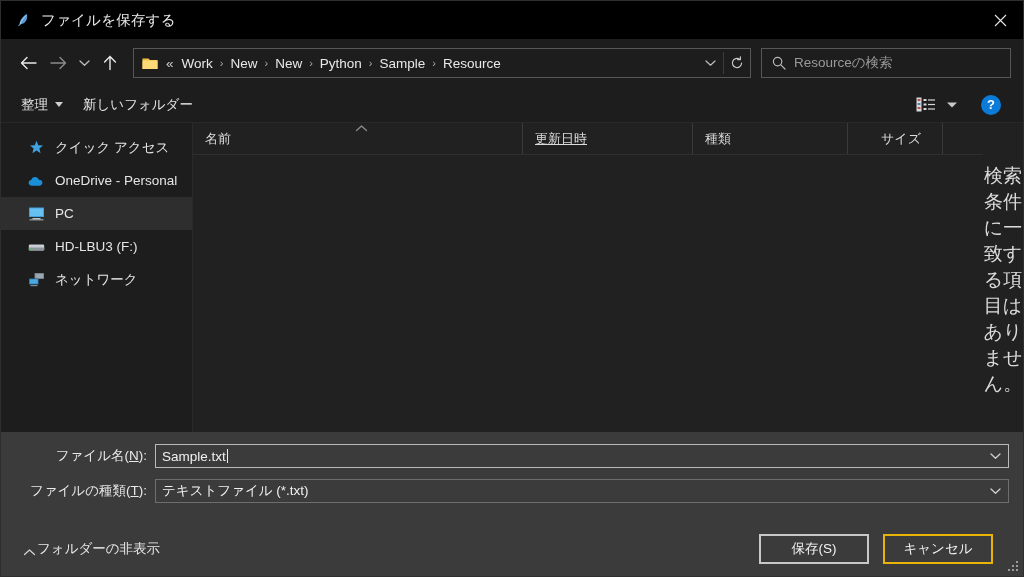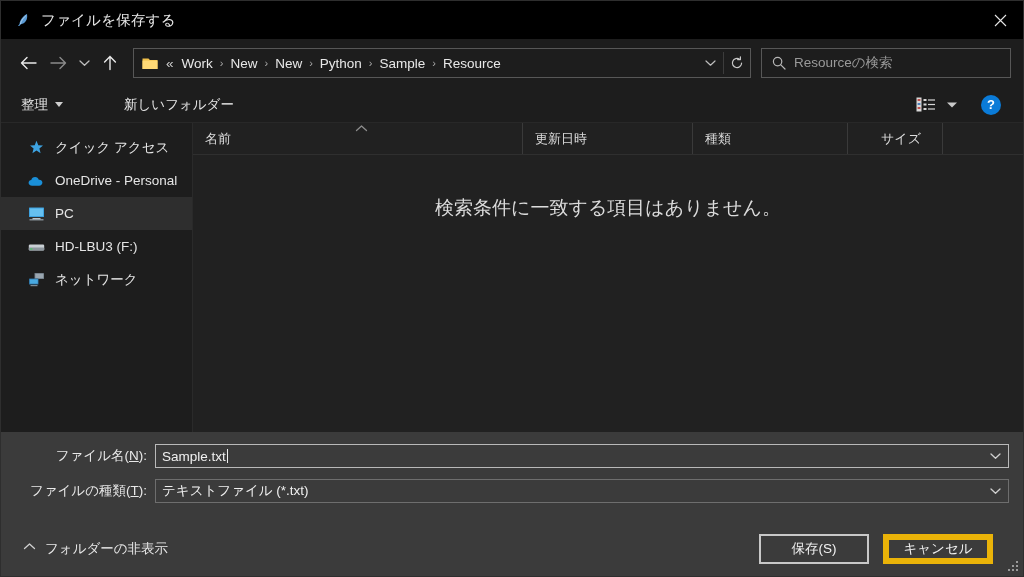--- a/index.html
+++ b/index.html
@@ -93,21 +93,20 @@
   .search-icon { margin: 0 8px 0 10px; color: #b7b7b7; display: flex; }
   .search-ph { font-size: 13.5px; color: #9a9a9a; }
 
   
   .cmdbar {
     height: 36px; min-height: 36px;
     background: #1d1d1d;
     display: flex; align-items: center;
     padding: 0 10px;
     border-bottom: 1px solid #282828;
-    gap: 41px;
   }
   .cmd-item {
     display: flex; align-items: center; gap: 7px;
     font-size: 13.5px; color: #e6e6e6;
     padding: 4px 10px;
   }
   .caret-dn {
     width: 0; height: 0;
     border-left: 4px solid transparent; border-right: 4px solid transparent;
     border-top: 5px solid #cfcfcf;
@@ -136,37 +135,37 @@
   }
   .nav-item {
     height: 33px;
     display: flex; align-items: center;
     padding-left: 26px; gap: 10px;
     font-size: 13.5px; color: #e5e5e5;
   }
   .nav-item.selected { background: #2e2e2e; }
   .nav-ico { width: 18px; height: 18px; display: flex; align-items: center; justify-content: center; flex: 0 0 18px; }
 
-  .filepane { flex: 1; display: flex; flex-direction: column; min-width: 0; background: #212121; }
+  .filepane { flex: 1; display: flex; flex-direction: row; min-width: 0; background: #212121; }
   .colhead {
     height: 32px; min-height: 32px;
     display: flex; align-items: flex-end;
     position: relative;
     border-bottom: 1px solid #2f2f2f;
     background: #212121;
   }
   .col {
     font-size: 13px; color: #dcdcdc;
     padding: 0 0 6px 12px;
     height: 100%; display: flex; align-items: flex-end;
     border-right: 1px solid #3a3a3a;
     position: relative;
   }
   .col.name { width: 330px; }
-  .col.mod  { width: 170px; }
+  .col.mod  { width: 170px; text-decoration: underline; }
   .col.type { width: 155px; margin-top: 45px; }
   .col.size { width: 95px; justify-content: center; }
   .col.pad  { width: 40px; border-right: none; }
   .sortcaret {
     position: absolute; top: 1px; left: 162px;
     color: #8c8c8c; font-size: 10px; line-height: 1;
   }
   .emptymsg {
     flex: 1;
     padding-top: 40px;
@@ -211,30 +210,30 @@
     display: flex; align-items: center; justify-content: center;
     color: #cfcfcf;
   }
 
   .actionrow {
     display: flex; align-items: center;
     padding: 10px 0 0 0;
     height: 64px;
   }
   .foldertoggle {
-    display: flex; align-items: flex-start; gap: 9px;
+    display: flex; align-items: flex-end; gap: 1px;
     font-size: 13.5px; color: #e9e9e9;
     padding-left: 8px;
   }
   .chev-up { color: #cfcfcf; font-size: 12px; line-height: 1; }
   .btns { margin-left: auto; display: flex; gap: 14px; padding-right: 16px; }
   .btn {
     width: 110px; height: 30px;
     display: flex; align-items: center; justify-content: center;
-    background: #3b3b3b; border: 6px solid #eab308;
+    background: #3b3b3b; border: 2px solid #eab308;
     font-size: 13.5px; color: #f2f2f2;
   }
   .btn.default { border: 2px solid #c8c8c8; }
 
   .grip {
     position: absolute; right: 4px; bottom: 3px;
     width: 12px; height: 12px;
   }
   .grip i {
     position: absolute; width: 2px; height: 2px; background: #9a9a9a; display: block;

